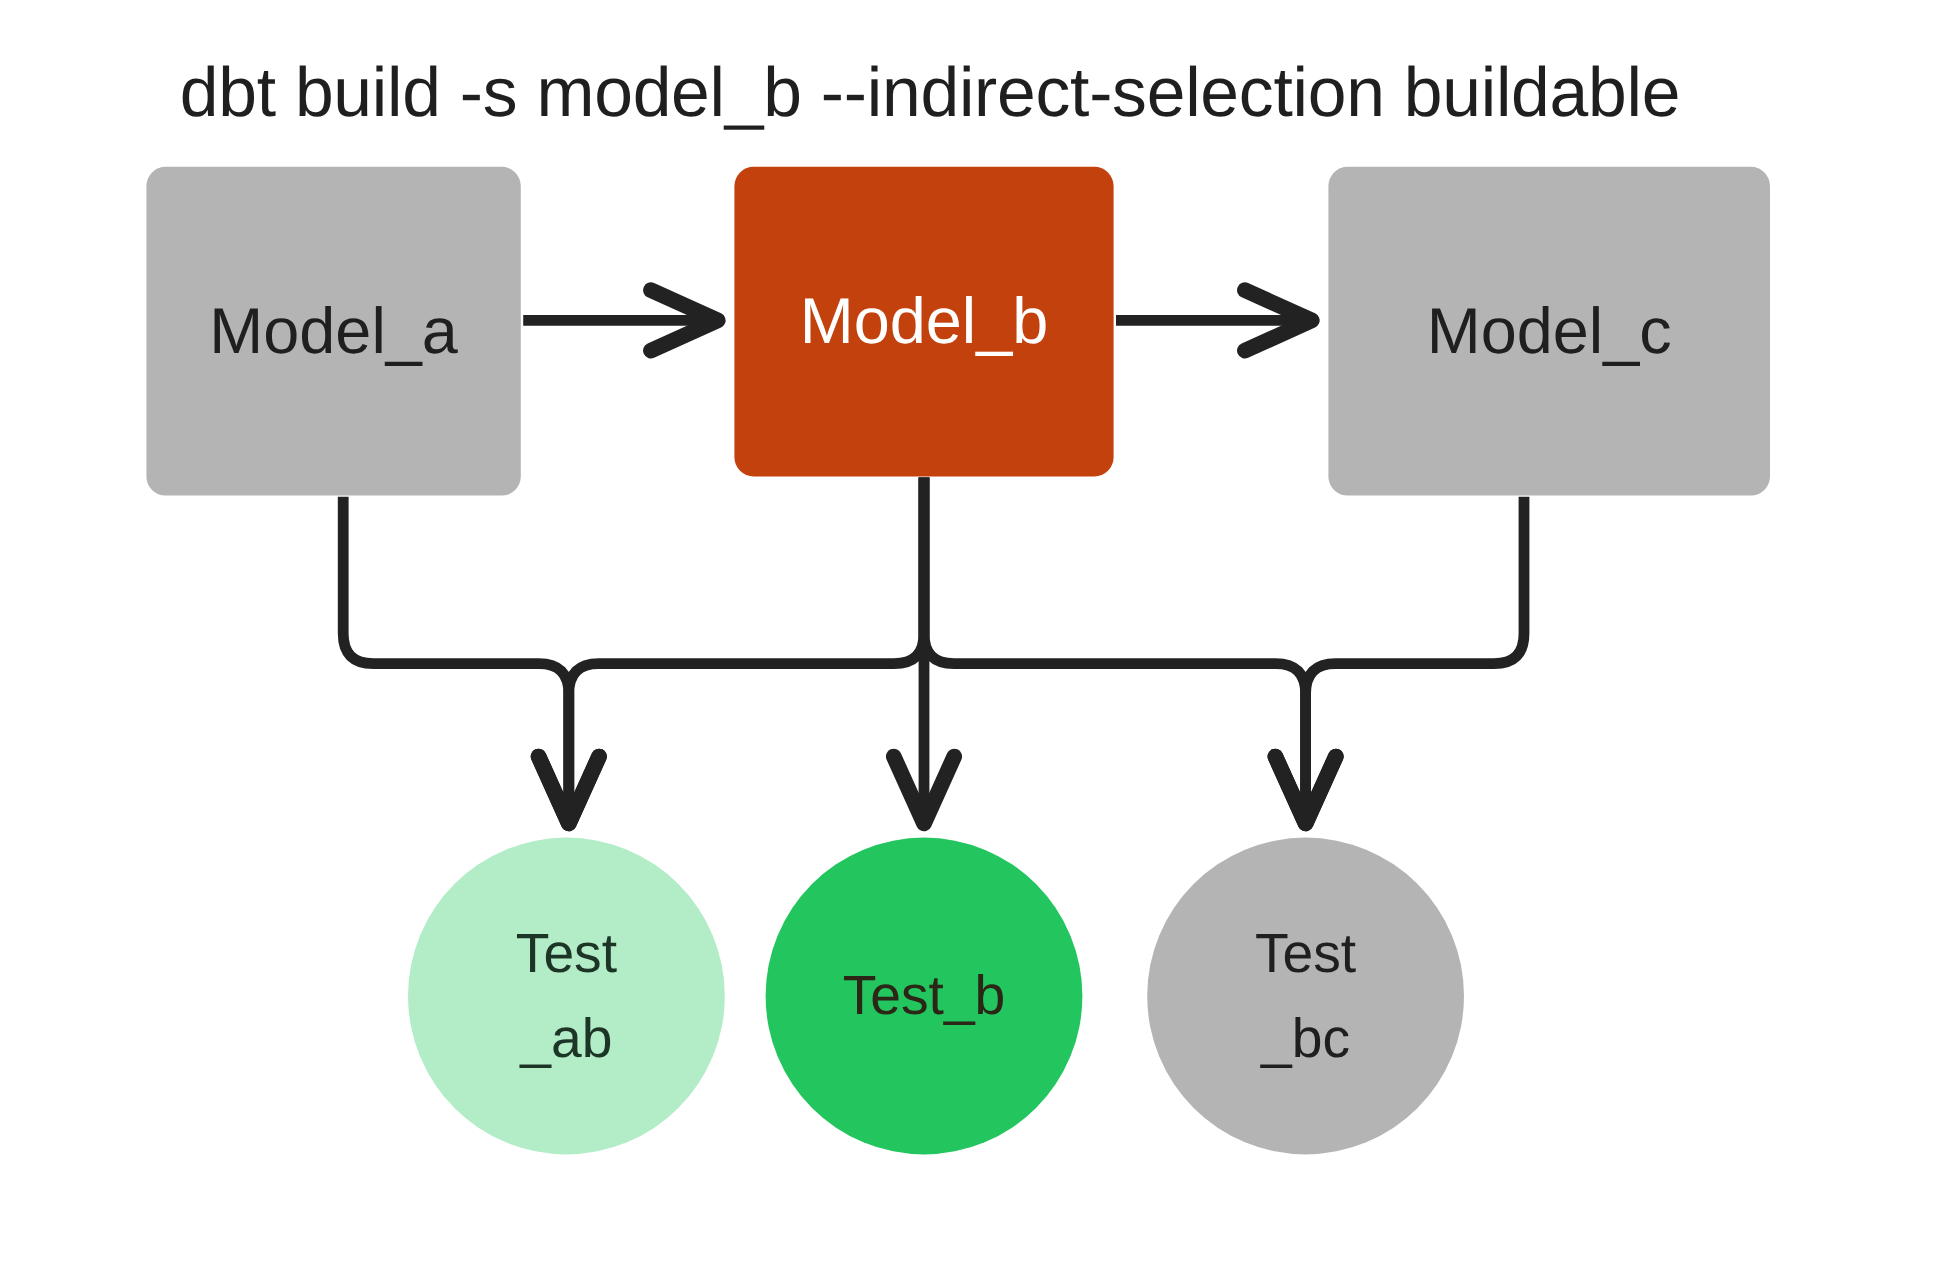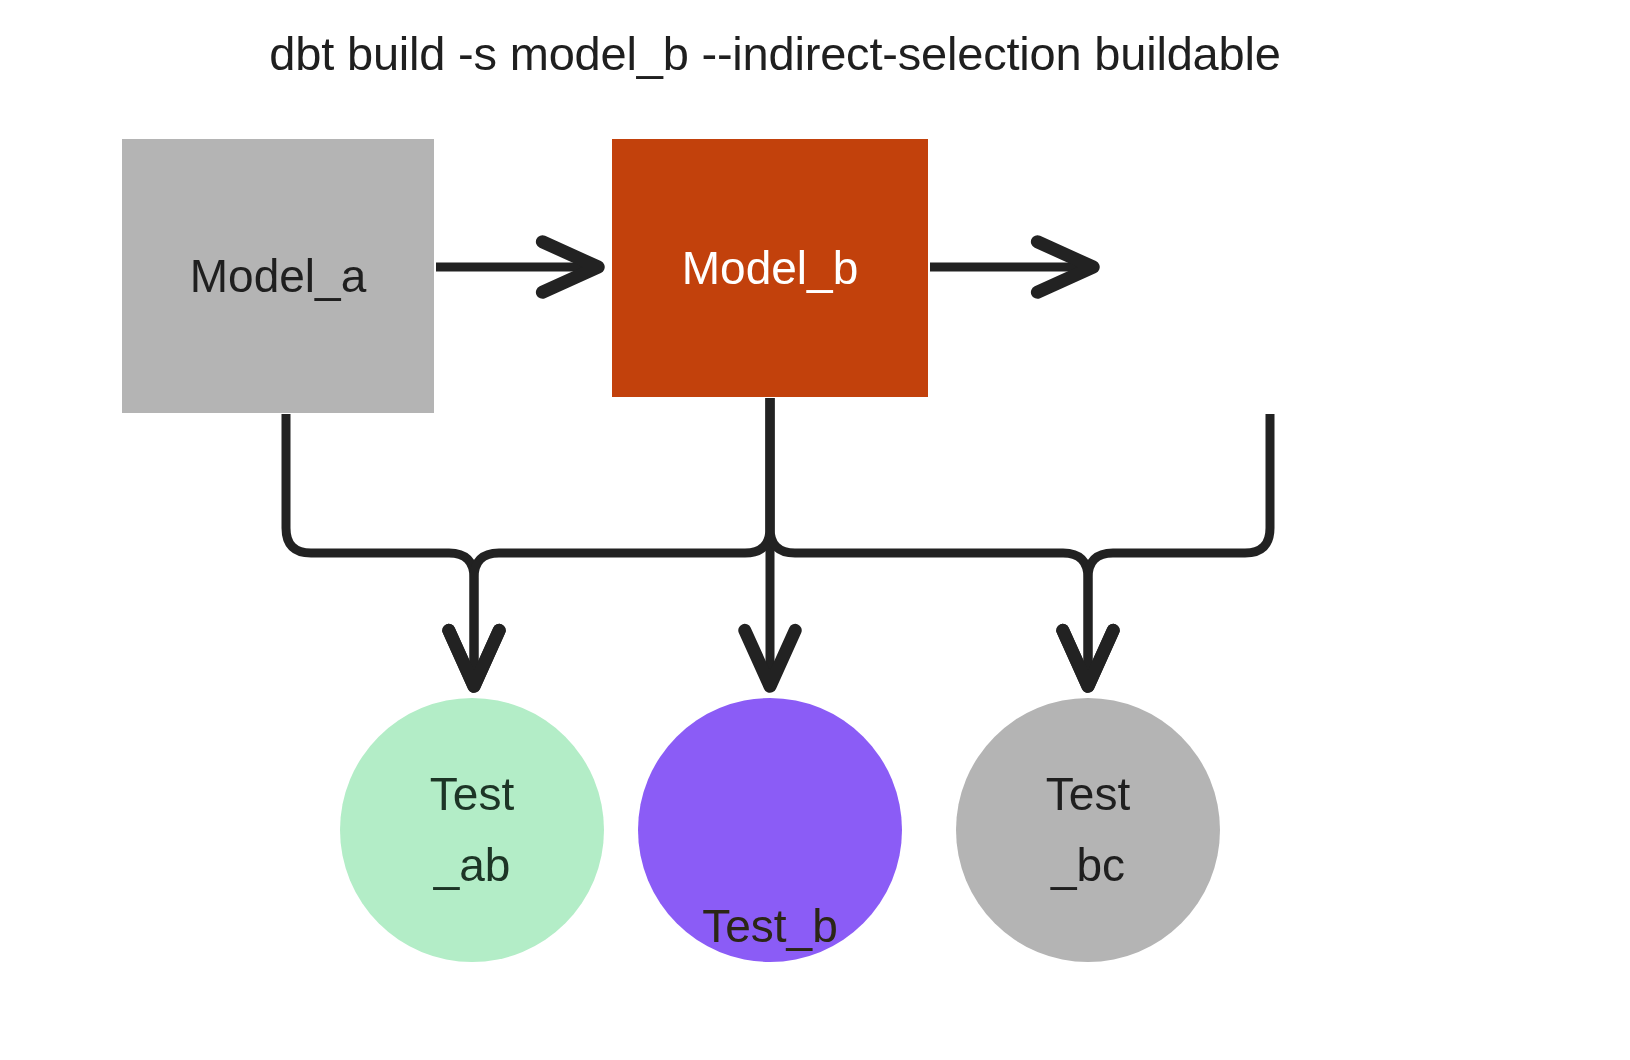--- a/index.html
+++ b/index.html
@@ -20,36 +20,36 @@
   #diagram-svg {
     position: absolute;
     left: 0;
     top: 0;
     width: 1630px;
     height: 1060px;
   }
   .title {
     position: absolute;
     left: 0;
-    top: 26px;
+    top: 44px;
     width: 1550px;
     text-align: center;
-    font-size: 47px;
+    font-size: 58px;
     color: #1f1f1f;
     letter-spacing: -0.2px;
     white-space: nowrap;
     font-family: "Liberation Sans", sans-serif;
   }
   .node-box {
     position: absolute;
     display: flex;
     align-items: center;
     justify-content: center;
-    border-radius: 0;
-    font-size: 46px;
+    border-radius: 16px;
+    font-size: 54px;
     line-height: 1.15;
     text-align: center;
   }
   .node-circle {
     position: absolute;
     display: flex;
     flex-direction: column;
     align-items: center;
     justify-content: center;
     border-radius: 50%;
@@ -95,27 +95,30 @@
   </svg>
 
   <div class="node-box" style="left:122px; top:139px; width:312px; height:274px; background:#b4b4b4; color:#1f1f1f;">
     <span>Model_a</span>
   </div>
 
   <div class="node-box" style="left:612px; top:139px; width:316px; height:258px; background:#c2410c; color:#ffffff;">
     <span>Model_b</span>
   </div>
 
+  <div class="node-box" style="left:1107px; top:139px; width:368px; height:274px; background:#b4b4b4; color:#1f1f1f;">
+    <span>Model_c</span>
+  </div>
 
   <div class="node-circle" style="left:340px; top:698px; width:264px; height:264px; background:#b3edc7; color:#1d3526;">
     <span class="line">Test</span>
     <span class="line">_ab</span>
   </div>
 
-  <div class="node-circle" style="left:638px; top:698px; width:264px; height:264px; background:#8b5cf6; color:#2b2615;justify-content:flex-end;">
+  <div class="node-circle" style="left:638px; top:698px; width:264px; height:264px; background:#22c55e; color:#2b2615;">
     <span class="line">Test_b</span>
   </div>
 
   <div class="node-circle" style="left:956px; top:698px; width:264px; height:264px; background:#b4b4b4; color:#1f1f1f;">
     <span class="line">Test</span>
     <span class="line">_bc</span>
   </div>
 
 </div>
 

